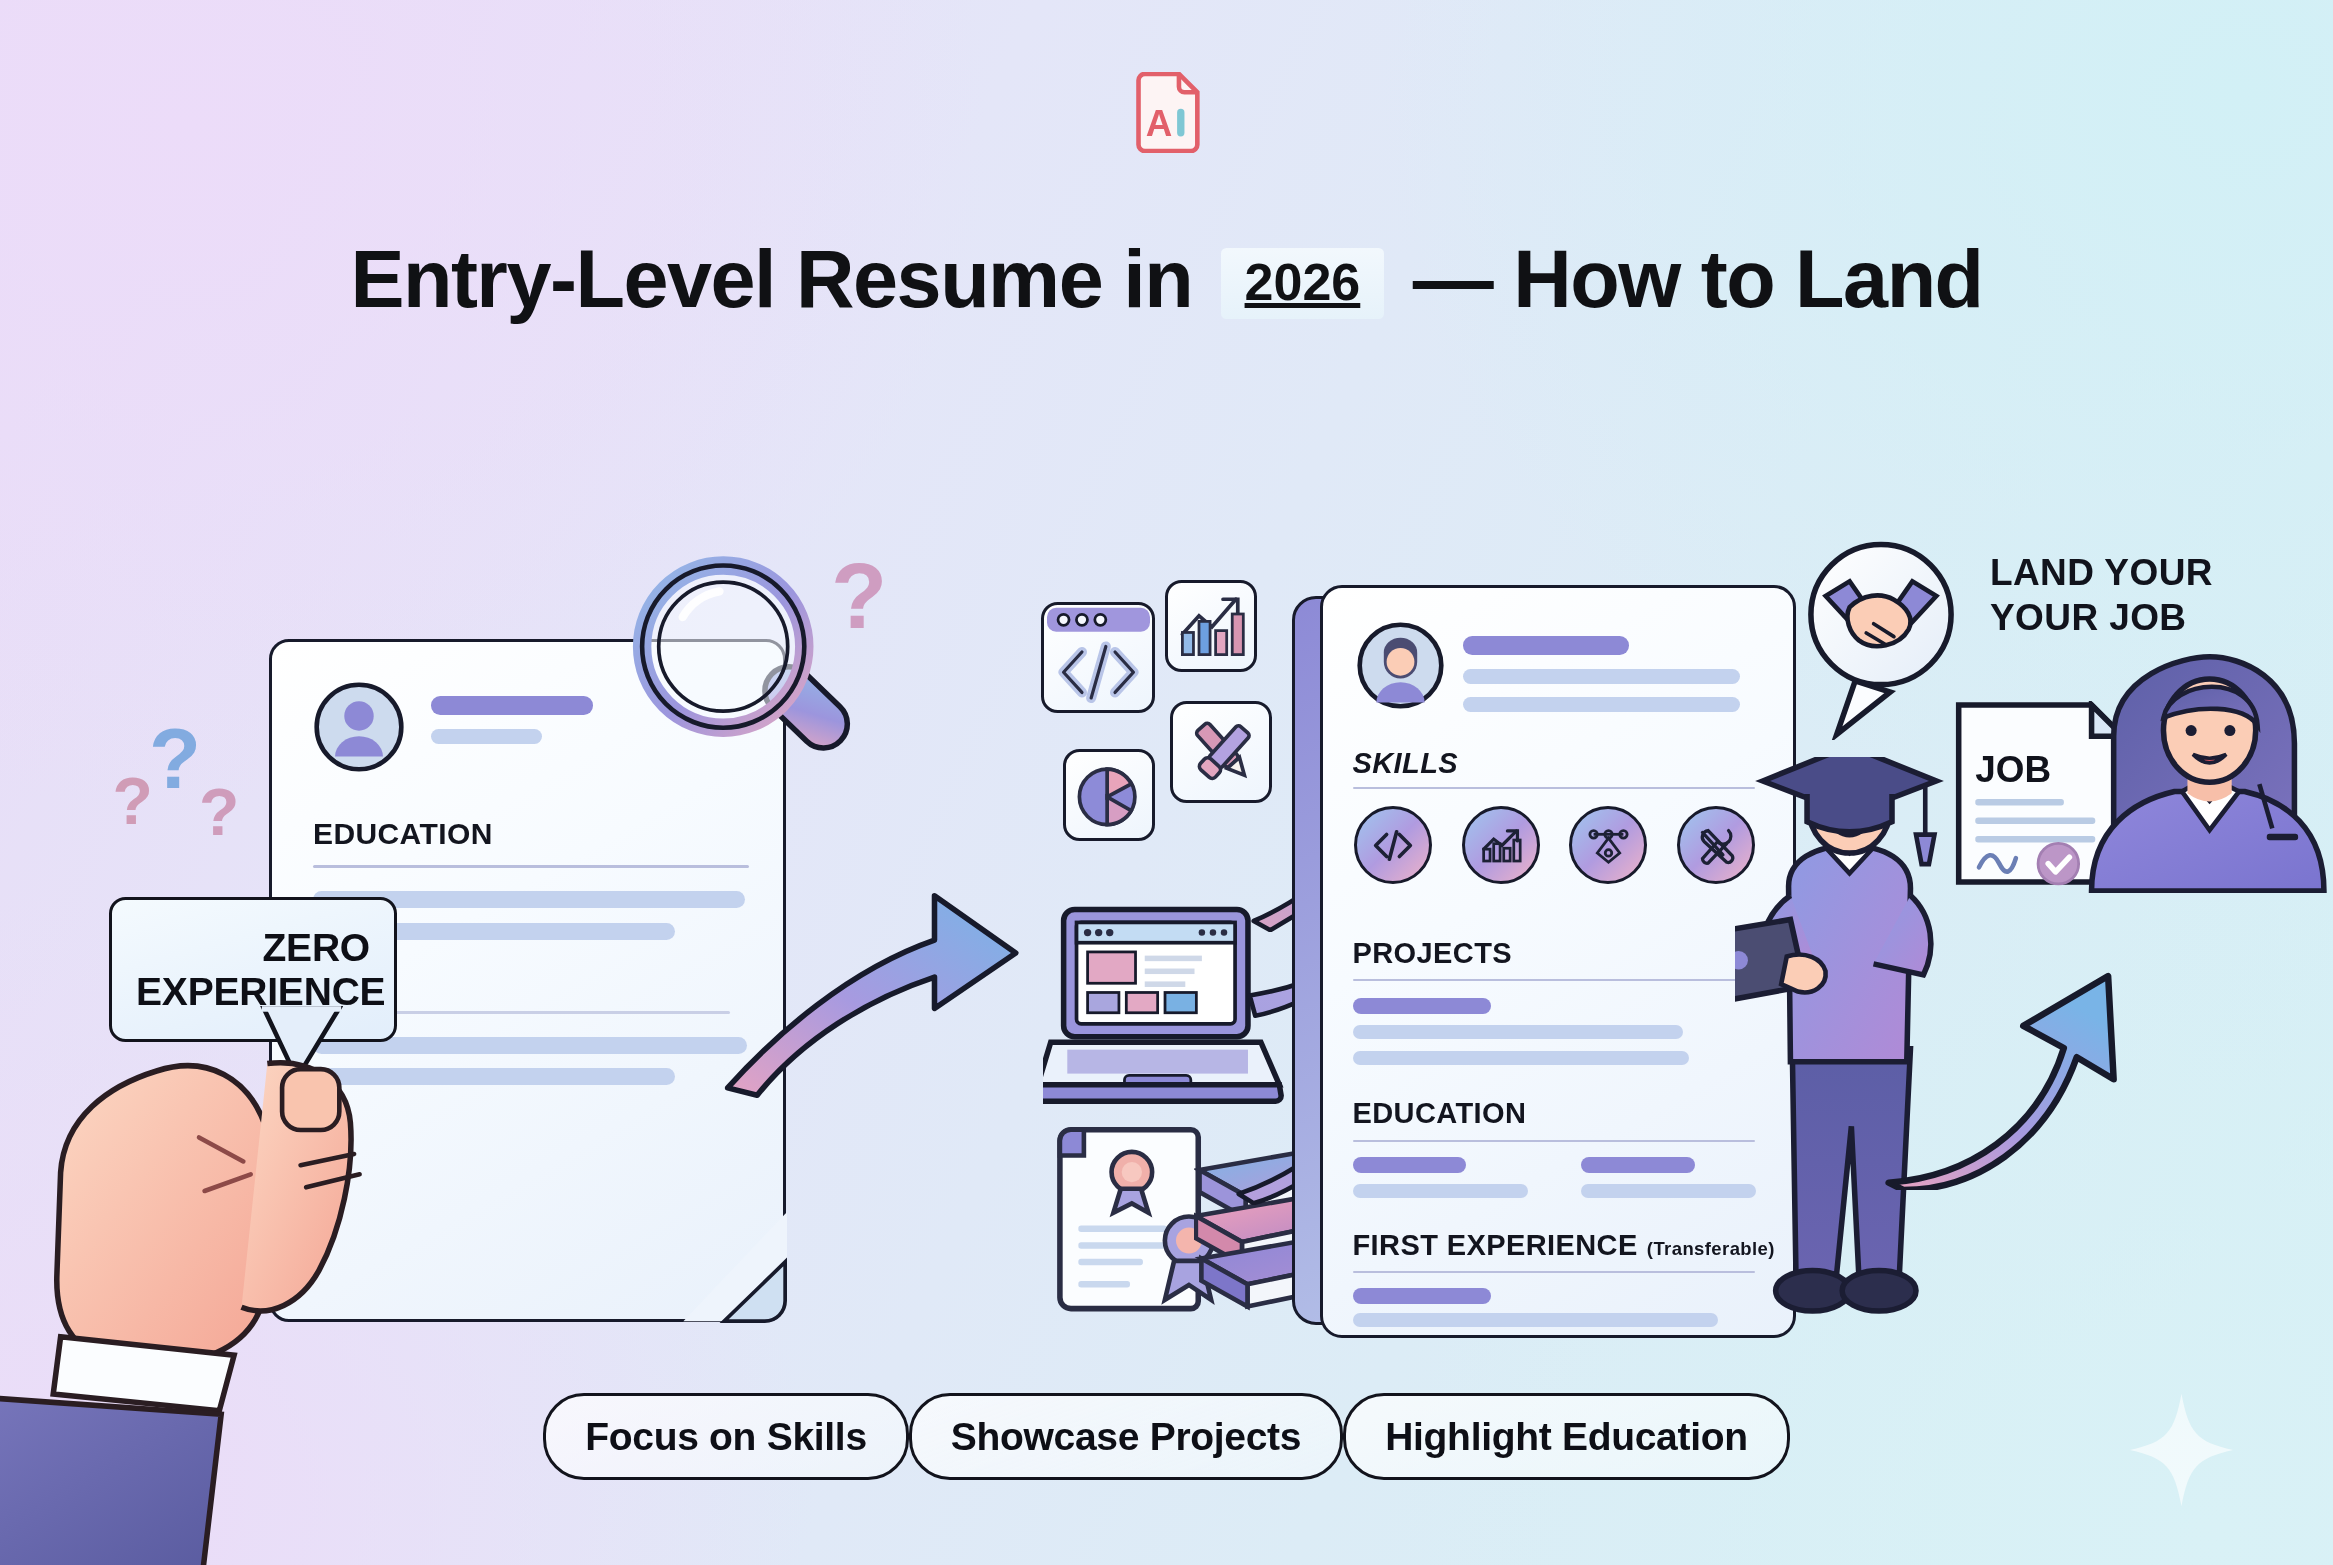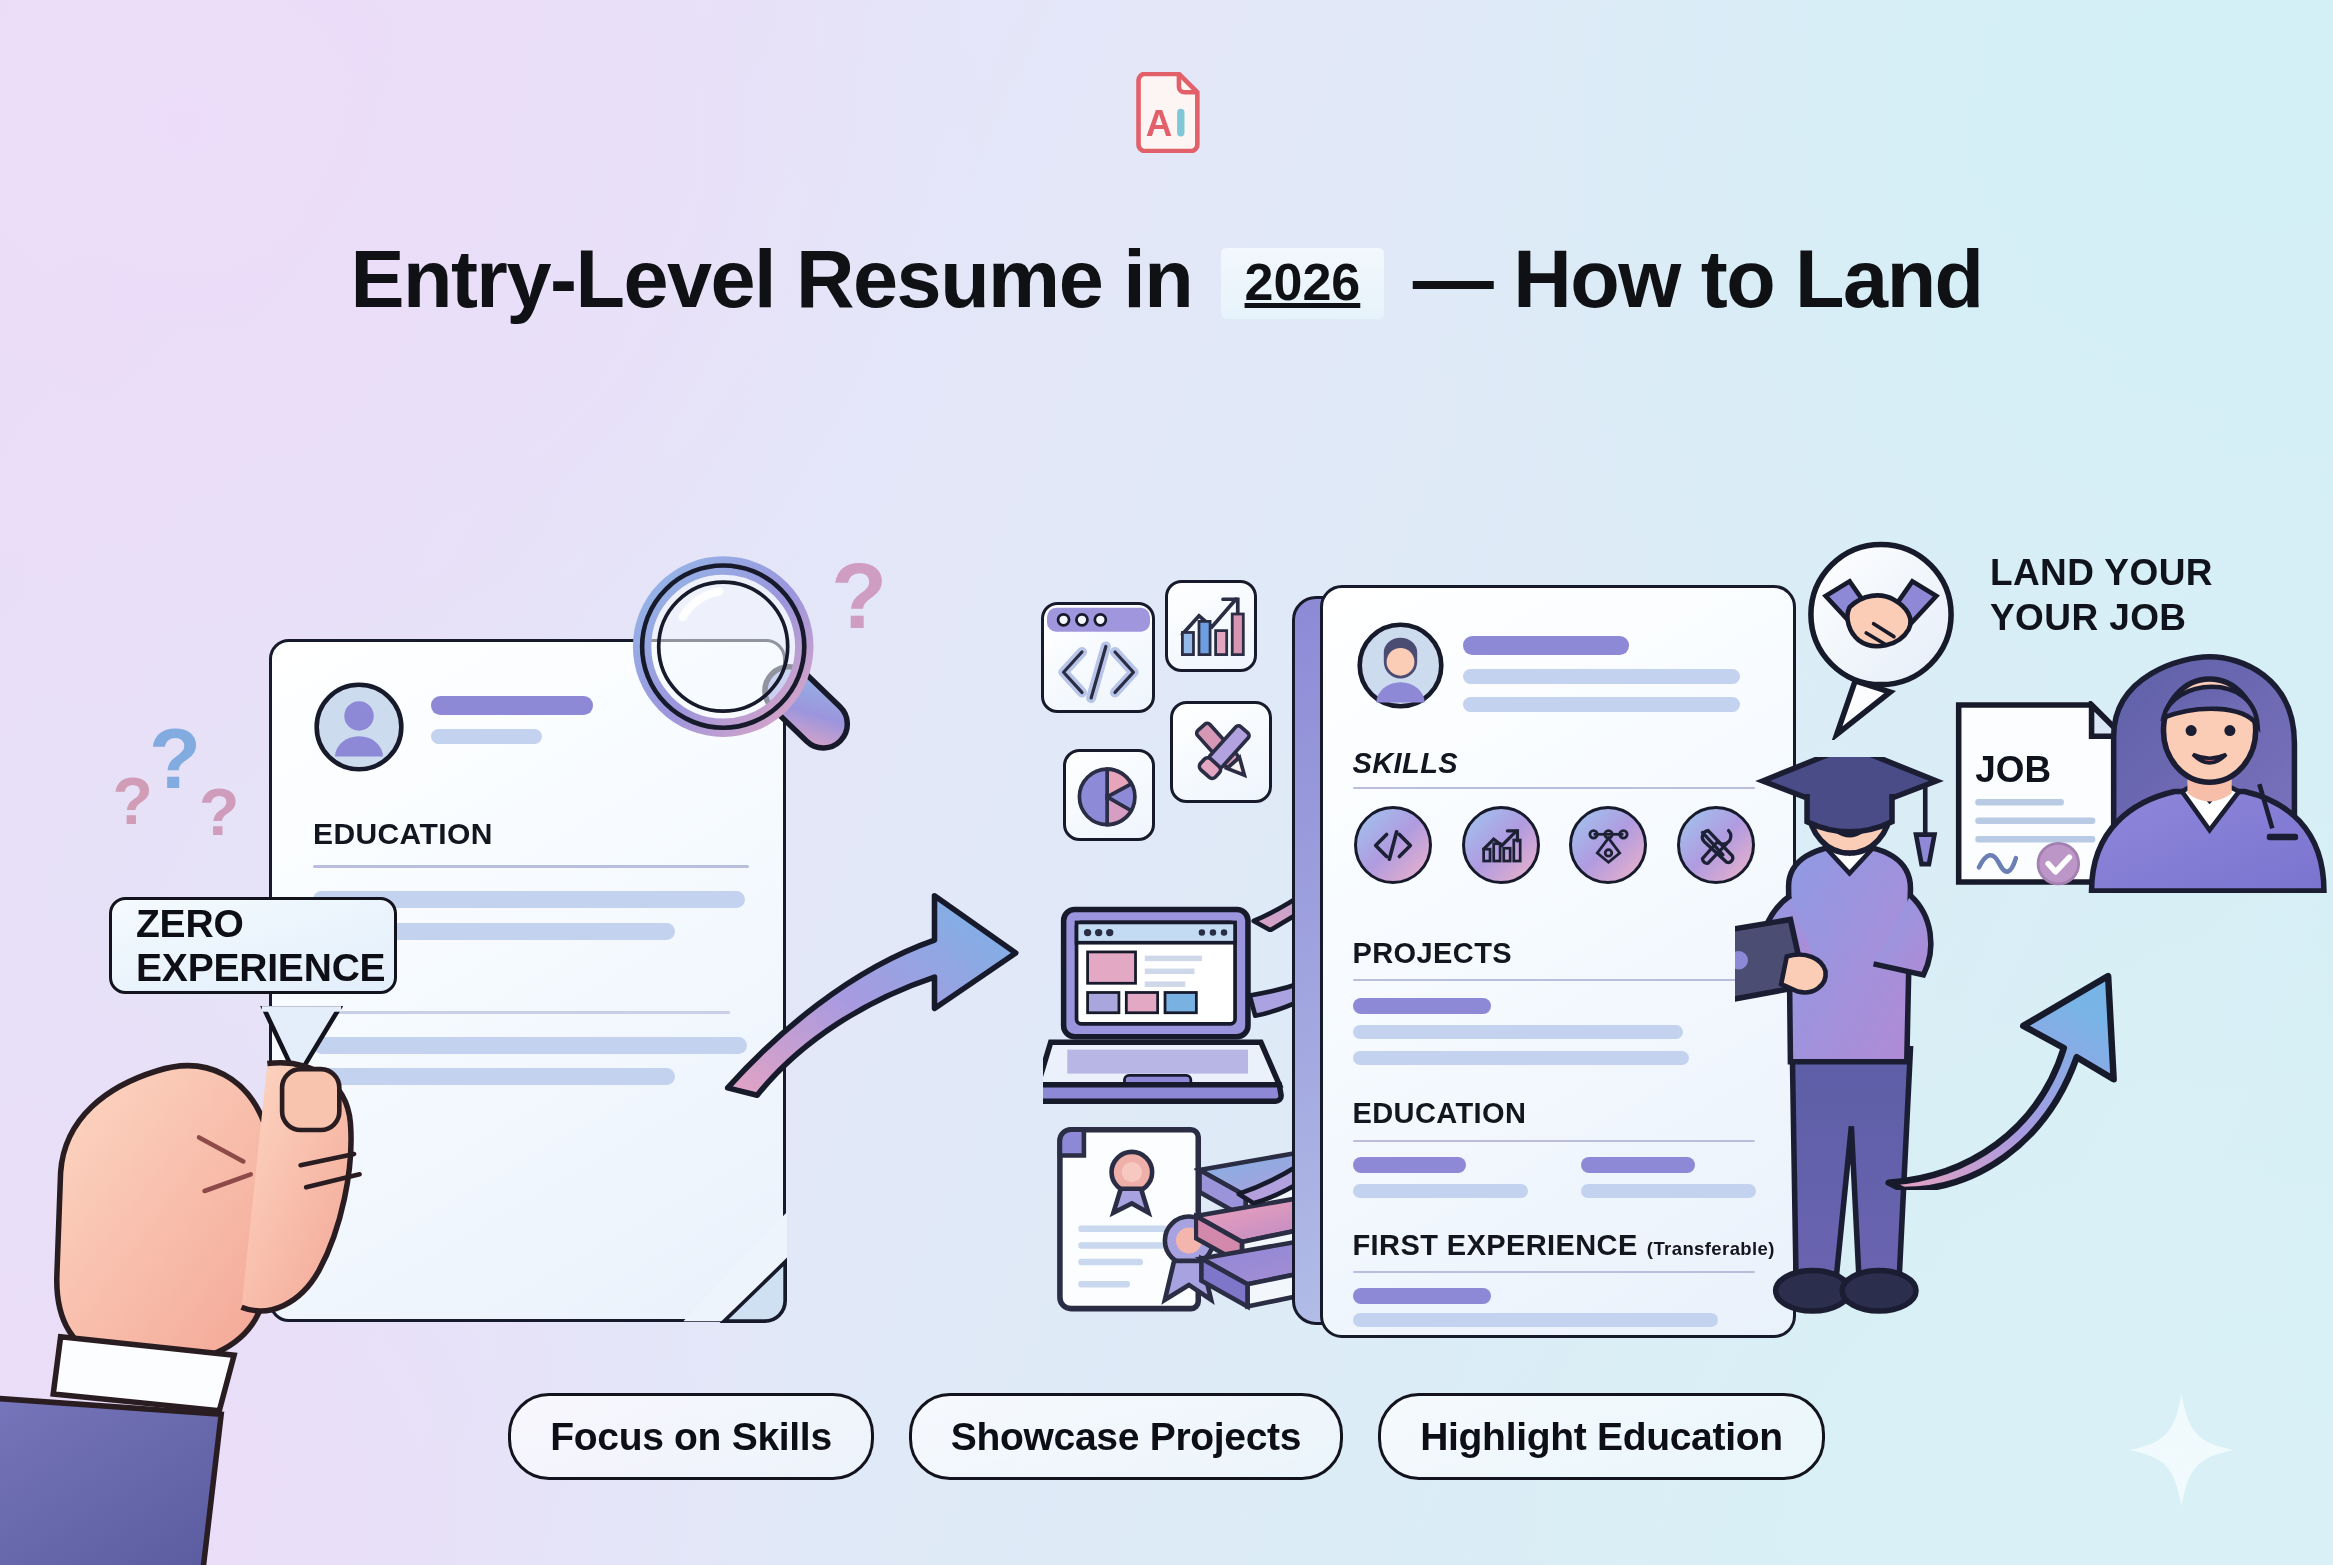--- a/index.html
+++ b/index.html
@@ -43,33 +43,33 @@
     background:linear-gradient(150deg,#ffffff 0%,#f7fbff 40%,#e9f1fb 100%);
     border:3.7px solid #171a2b; border-radius:20px;
   }
   .bar { border-radius:9.2px; height:16.6px; }
   .bar.blue { background:#c3d2ee; }
   .bar.purple { background:#8d89d6; }
   .rule { height:2.8px; background:#b9bedd; border-radius:1.8px; }
   .sect-title { font-weight:800; color:#13151f; letter-spacing:0.4px; }
 
   
-  .chips { left:0; right:0; bottom:85px; display:flex; justify-content:center; gap:35px; }
+  .chips { left:0; right:0; bottom:85px; display:flex; justify-content:center; }
   .chip {
     border:3.7px solid #12131c; border-radius:41px;
     padding:18.5px 39px; font-size:39px; font-weight:800; color:#0e0f16;
     background:linear-gradient(160deg,rgba(255,255,255,.72),rgba(248,252,255,.52));
     letter-spacing:-0.3px; white-space:nowrap;
   }
 
   
   .callout {
     background:linear-gradient(165deg,#f4fafe 0%,#e2eefb 100%);
     border:3.7px solid #12131c; border-radius:16.6px;
-    padding:2px 24px; text-align:left;
+    padding:26px 24px; text-align:right;
     font-weight:800; font-size:39px; line-height:1.12; color:#0e0f16; letter-spacing:-0.2px;
   }
 
   .qmark { font-weight:800; line-height:1; }
 
   .skill-circle {
     width:78px; height:78px; border-radius:50%;
     border:3.7px solid #171a2b;
     background:linear-gradient(135deg,#9fc6ef 0%,#b09be0 50%,#eeb3c9 100%);
     display:flex; align-items:center; justify-content:center;

